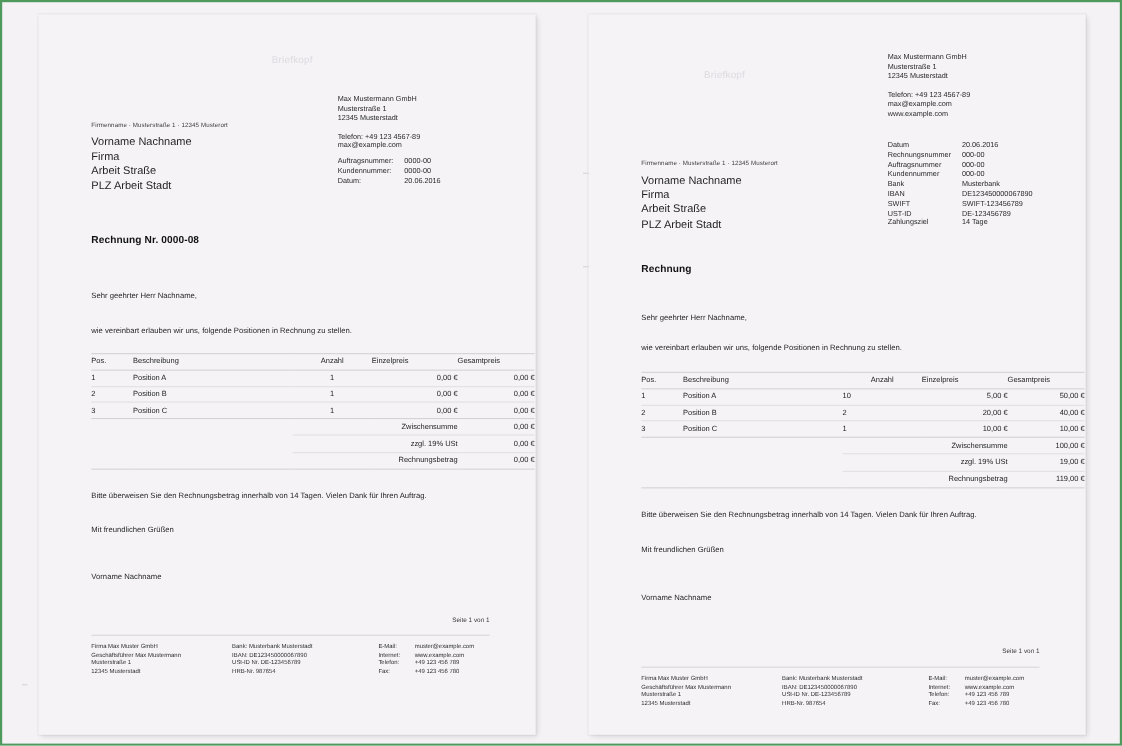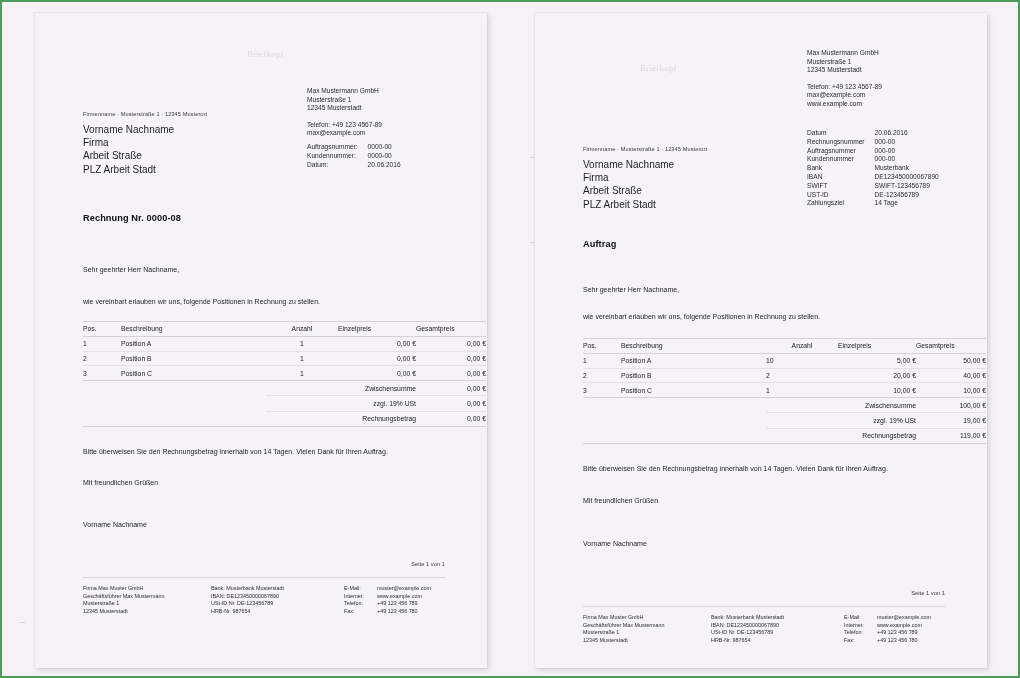--- a/index.html
+++ b/index.html
@@ -41,21 +41,20 @@
     inset: 0;
     padding: 0 30px;
   }
 
   
   .briefkopf {
     position: absolute;
     font-size: 9px;
     color: #ddd9e0;
     letter-spacing: .2px;
-    font-family: Liberation Serif, serif;
   }
   .page.left  .briefkopf { left: 212px; top: 36px; }
   .page.right .briefkopf { left: 105px; top: 50px; }
 
   
   .sender-line {
     position: absolute;
     font-size: 5.6px;
     color: #3b3b3f;
     letter-spacing: .1px;
@@ -392,21 +391,21 @@
 
       <div class="sender-line" style="left:48px; top:133px;">Firmenname · Musterstraße 1 · 12345 Musterort</div>
 
       <div class="addr-block" style="left:48px; top:145px;">
         <div>Vorname Nachname</div>
         <div>Firma</div>
         <div>Arbeit Straße</div>
         <div>PLZ Arbeit Stadt</div>
       </div>
 
-      <div class="doc-title" style="left:48px; top:226px;">Auftrag</div>
+      <div class="doc-title" style="left:48px; top:226px;">Rechnung</div>
 
       <div class="body-text" style="left:48px; top:271px;">Sehr geehrter Herr Nachname,</div>
 
       <div class="body-text" style="left:48px; top:298px; width:360px;">wie vereinbart erlauben wir uns, folgende Positionen in Rechnung zu stellen.</div>
 
       <table class="items" style="left:48px; top:325px;">
         <thead>
           <tr>
             <th class="c-pos">Pos.</th>
             <th class="c-desc">Beschreibung</th>

